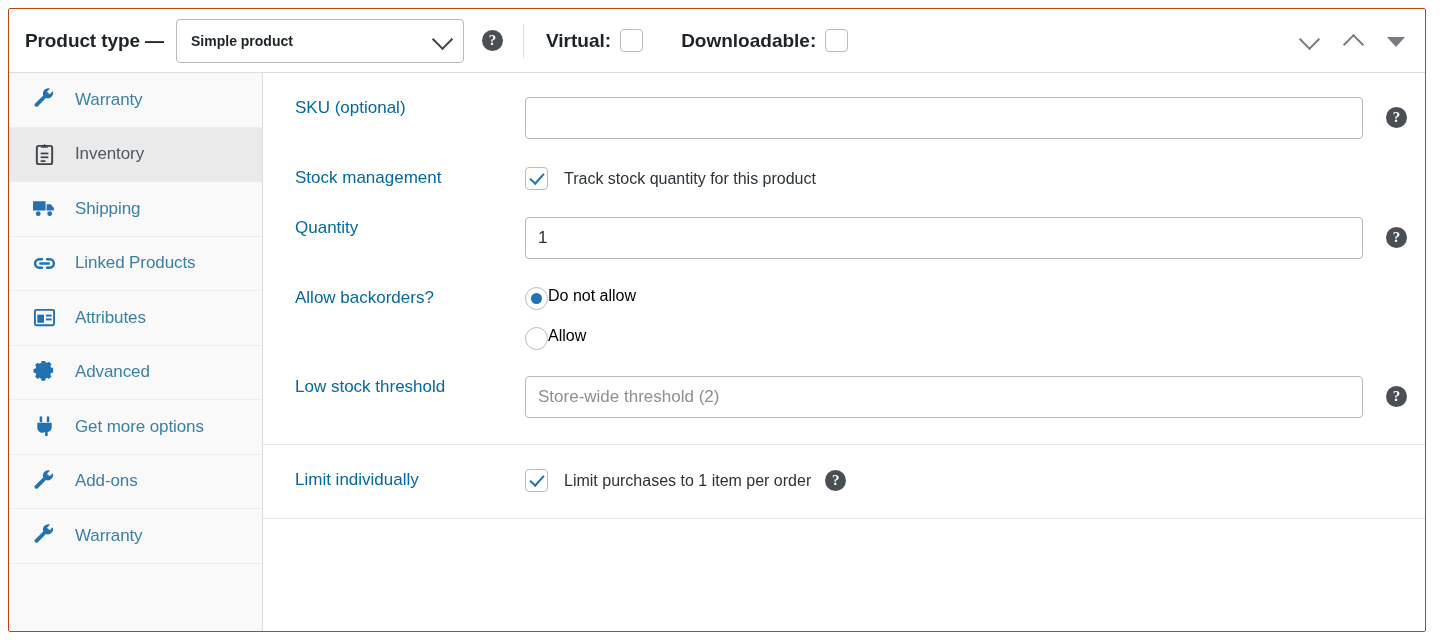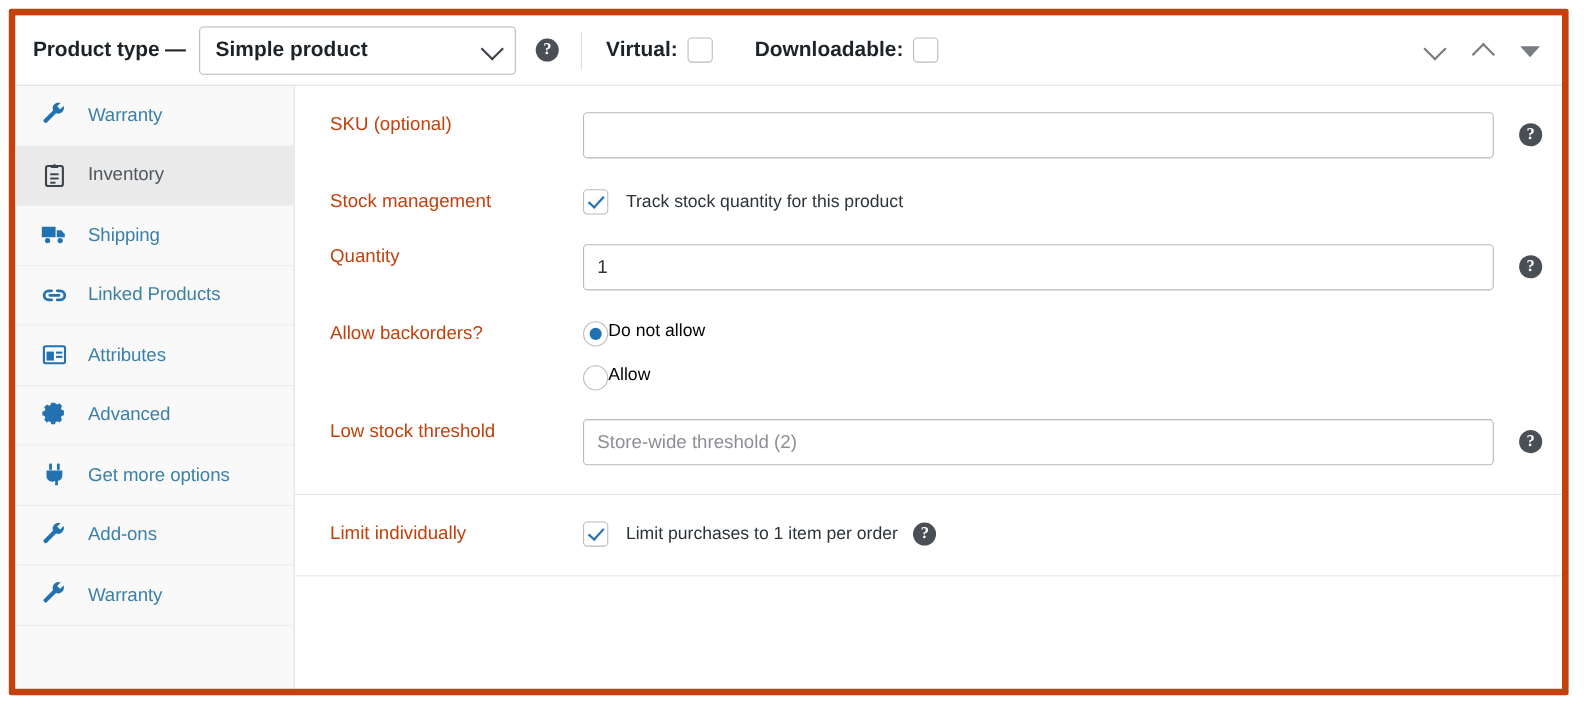--- a/index.html
+++ b/index.html
@@ -9,21 +9,21 @@
     background: #ffffff;
     font-family: "Liberation Sans", sans-serif;
     -webkit-font-smoothing: antialiased;
   }
 
   .panel {
     position: absolute;
     left: 8px; top: 8px;
     width: 1418px; height: 624px;
     background: #ffffff;
-    border: 6px solid #c2410c;
+    border: 1px solid #c2410c;
     border-radius: 2px;
     overflow: hidden;
   }
 
   
   .header {
     position: relative;
     height: 64px;
     border-bottom: 1px solid #dcdcde;
     display: flex;
@@ -43,21 +43,21 @@
     margin-left: 12px;
     width: 288px; height: 44px;
     border: 1px solid #b4b9be;
     border-radius: 4px;
     background: #fff;
     display: flex;
     align-items: center;
     padding: 0 14px;
   }
   .select-wrap .sel-text {
-    font-size: 19px;
+    font-size: 14px;
     font-weight: bold;
     color: #1d2327;
   }
   .chev-sm {
     position: absolute;
     right: 13px; top: 50%;
     width: 15px; height: 15px;
     margin-top: -9px;
     border-right: 2.6px solid #3c434a;
     border-bottom: 2.6px solid #3c434a;
@@ -181,21 +181,21 @@
   }
   .row {
     display: flex;
     align-items: flex-start;
     padding: 0 0 0 32px;
   }
   .row .rlabel {
     width: 230px;
     flex: none;
     font-size: 17px;
-    color: #c2410c;
+    color: #0369a1;
     padding-top: 1px;
   }
   .row .rfield { flex: 1; position: relative; padding-right: 62px; }
   .txt {
     width: 100%;
     height: 42px;
     border: 1px solid #b4b9be;
     border-radius: 4px;
     background: #fff;
     font-size: 17px;

